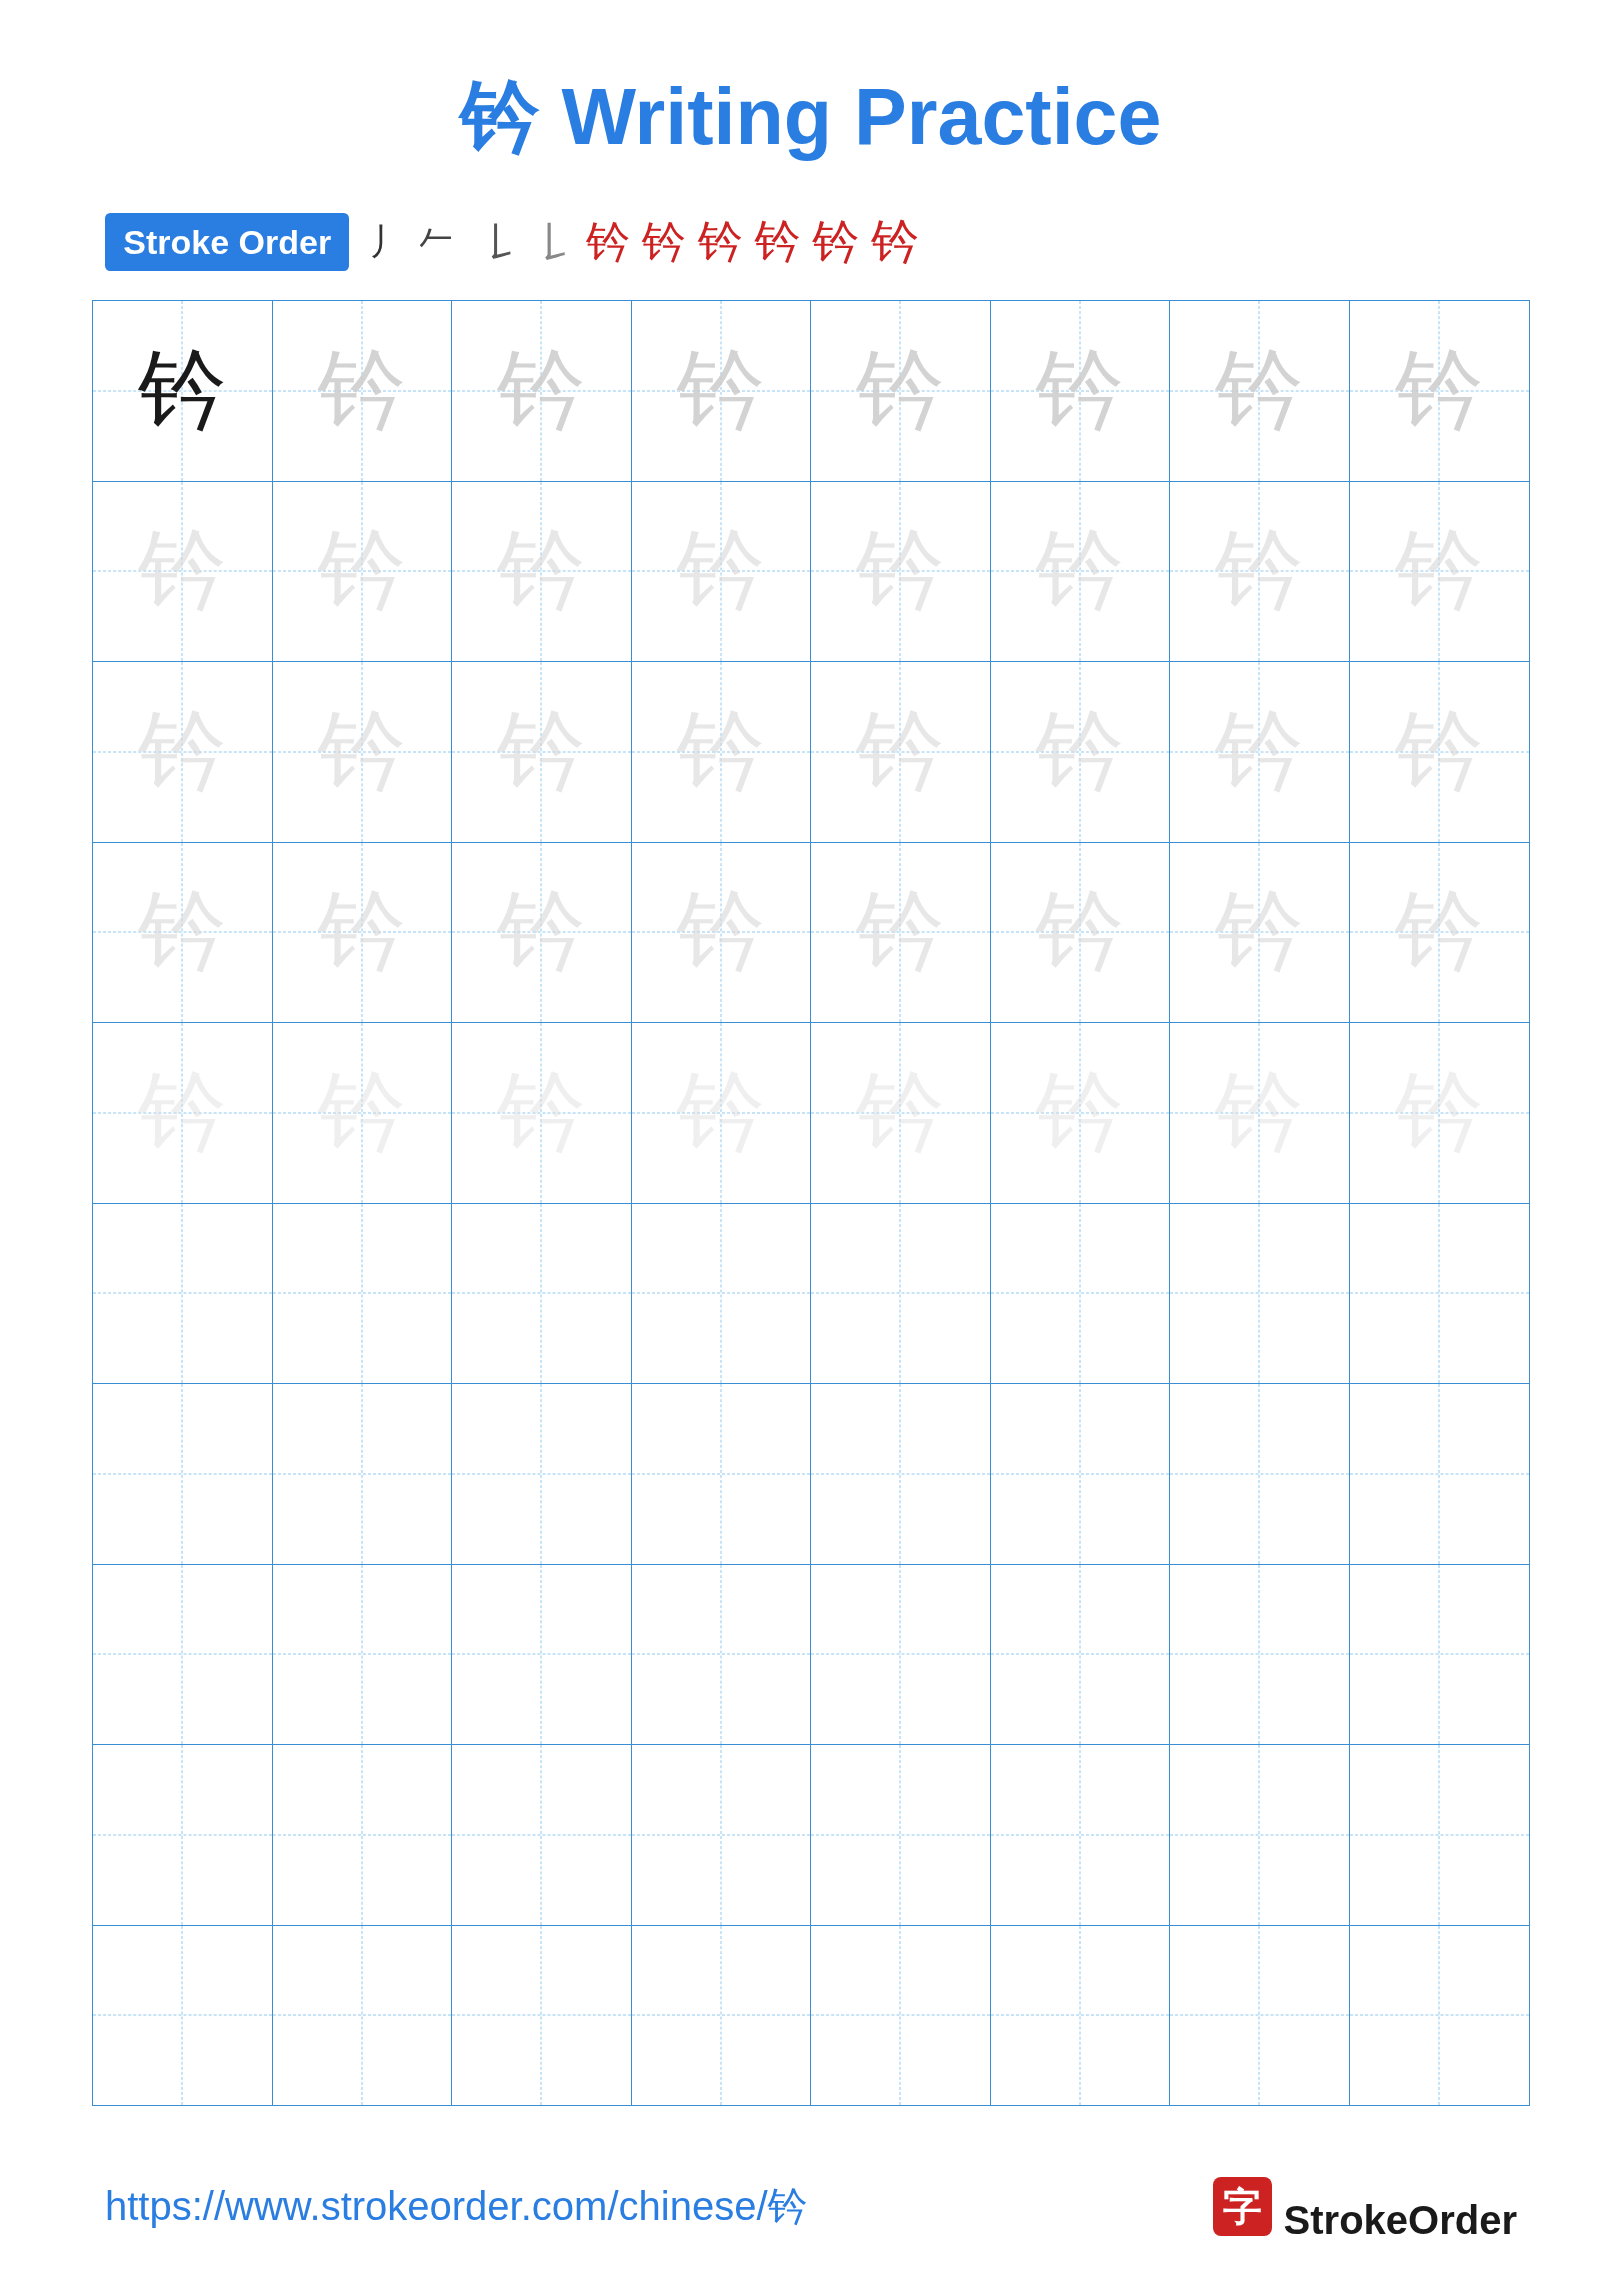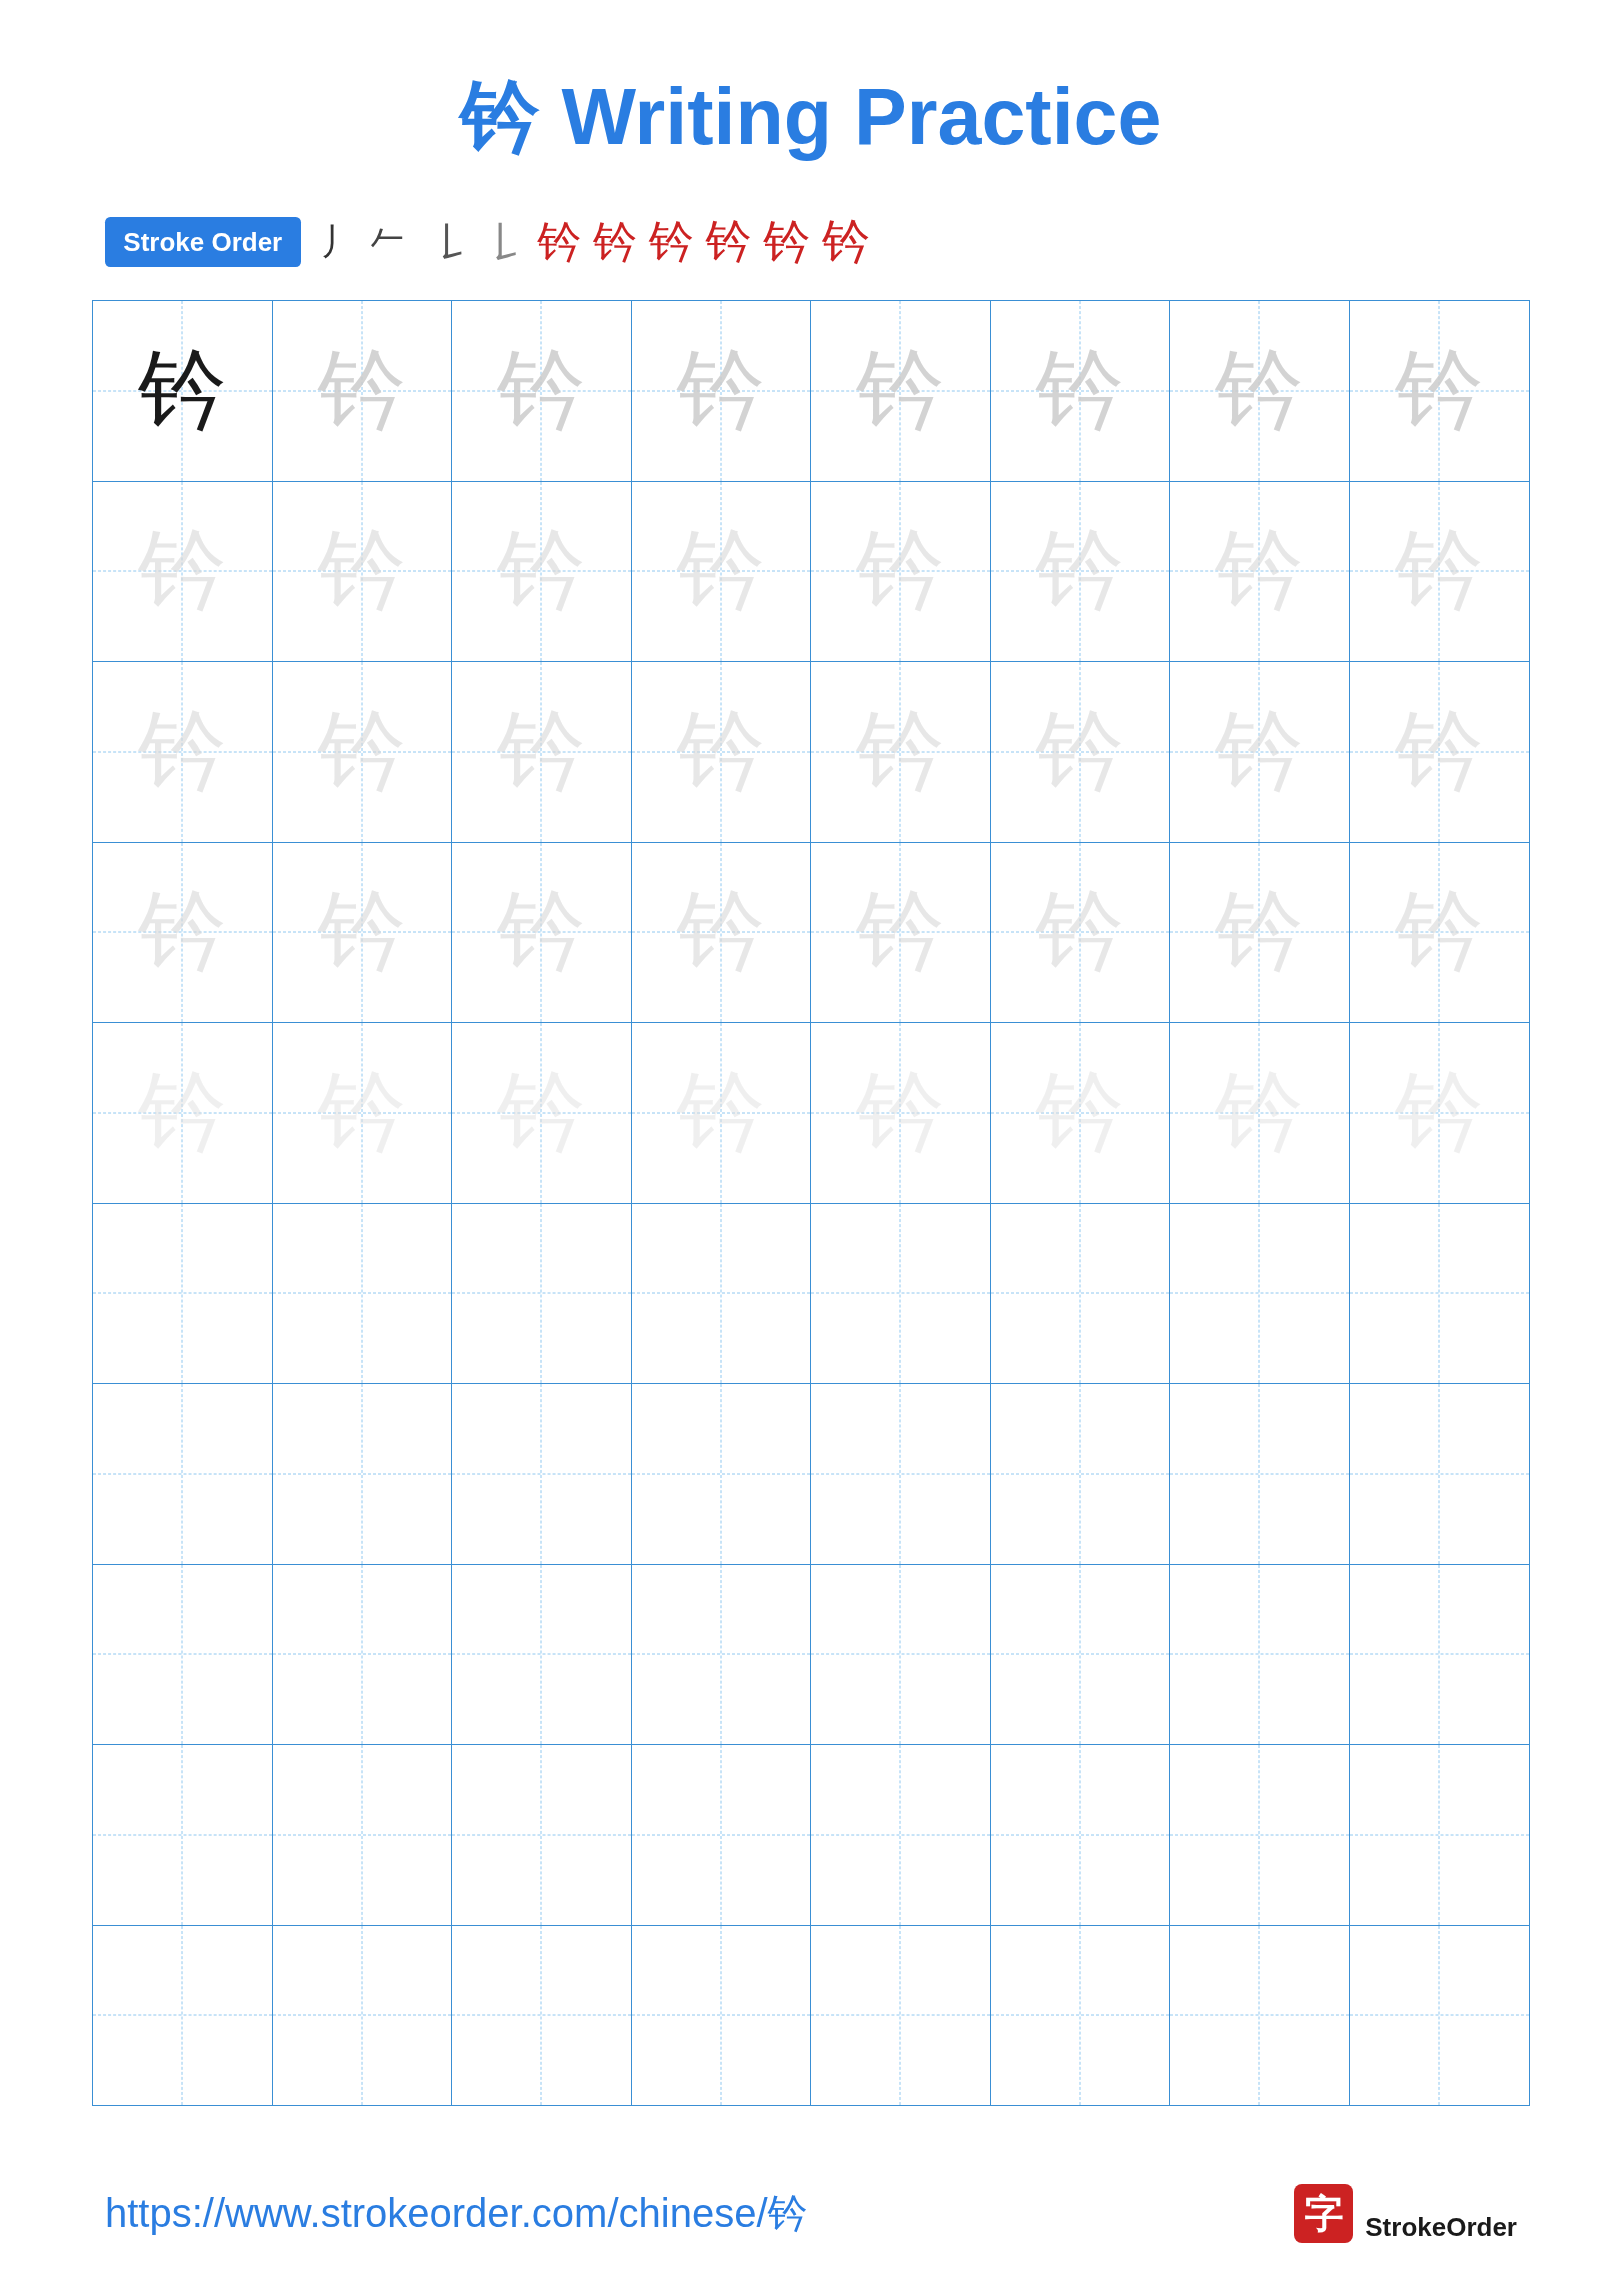--- a/index.html
+++ b/index.html
@@ -29,21 +29,21 @@
       padding: 0 105px;
       margin-bottom: 26px;
       gap: 19.6px;
     }
 
     .stroke-order-badge {
       background: #2a7de1;
       color: white;
       padding: 9.2px 18.3px;
       border-radius: 5.2px;
-      font-size: 26px;
+      font-size: 34px;
       font-family: Arial, sans-serif;
       font-weight: bold;
       white-space: nowrap;
     }
 
     .stroke-chars {
       display: flex;
       align-items: center;
       gap: 11.8px;
       font-size: 46px;
@@ -169,21 +169,21 @@
       border-radius: 7.9px;
       display: flex;
       align-items: center;
       justify-content: center;
       color: white;
       font-size: 39px;
       font-weight: bold;
     }
 
     .logo-text {
-      font-size: 26px;
+      font-size: 40px;
       font-weight: bold;
       color: #1a1a1a;
       font-family: Arial, sans-serif;
       margin-top: 28px;
     }
   </style>
 </head>
 <body>
 
 <div class="page-title">钤 Writing Practice</div>

